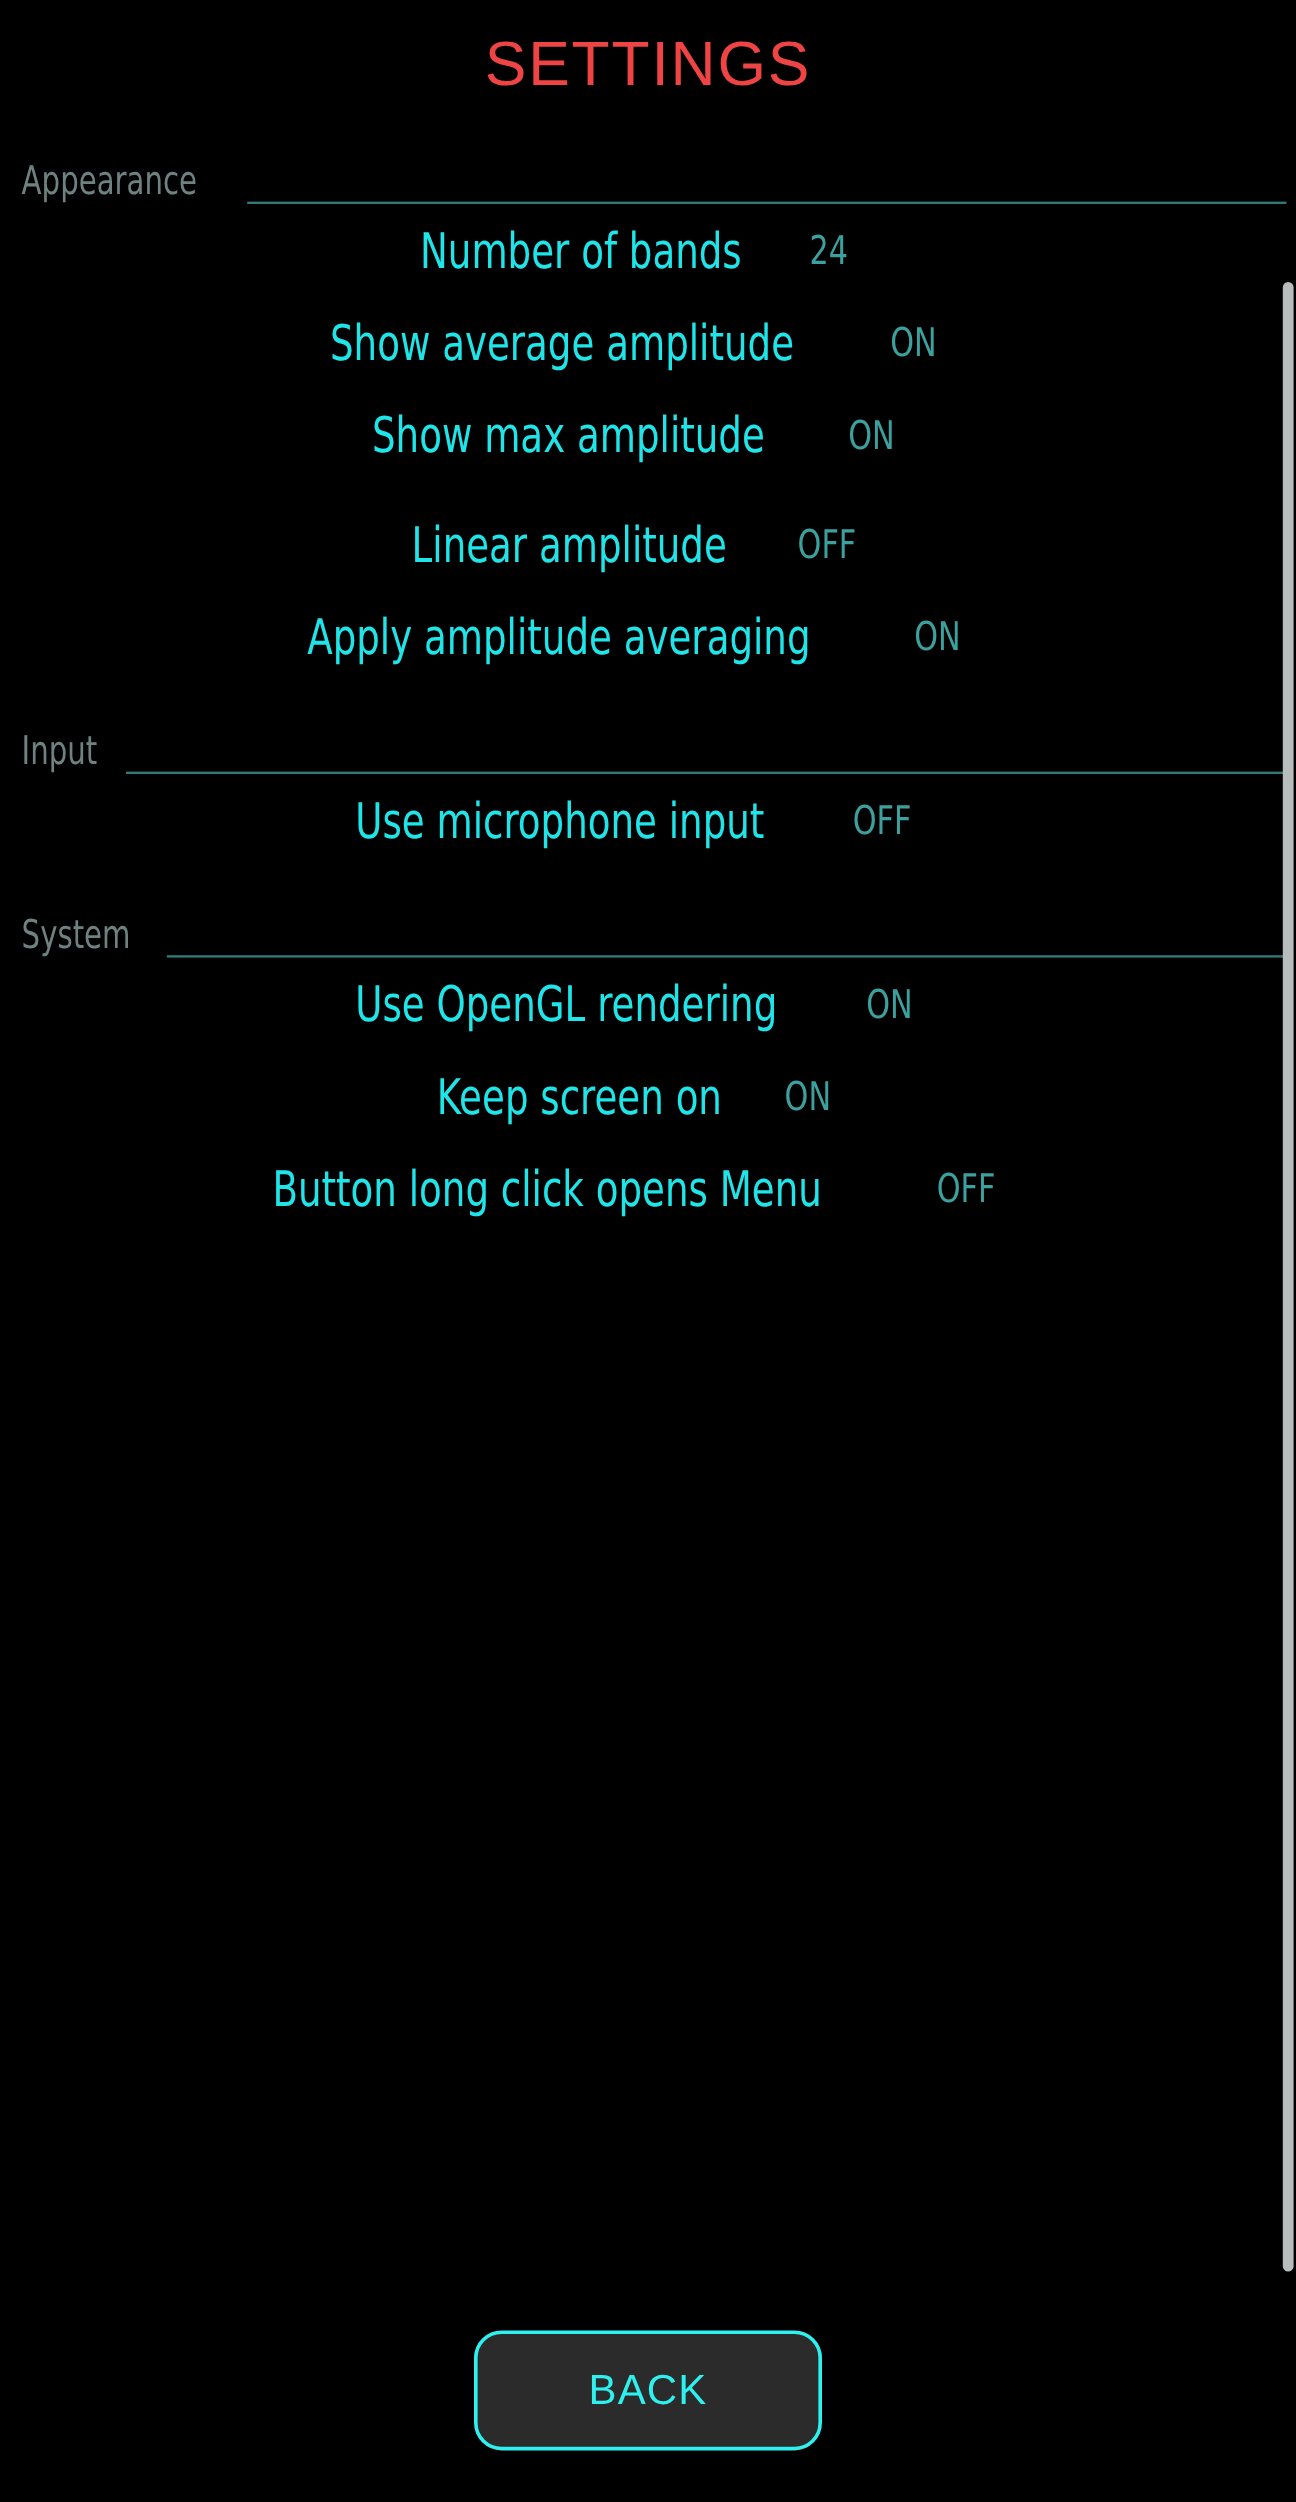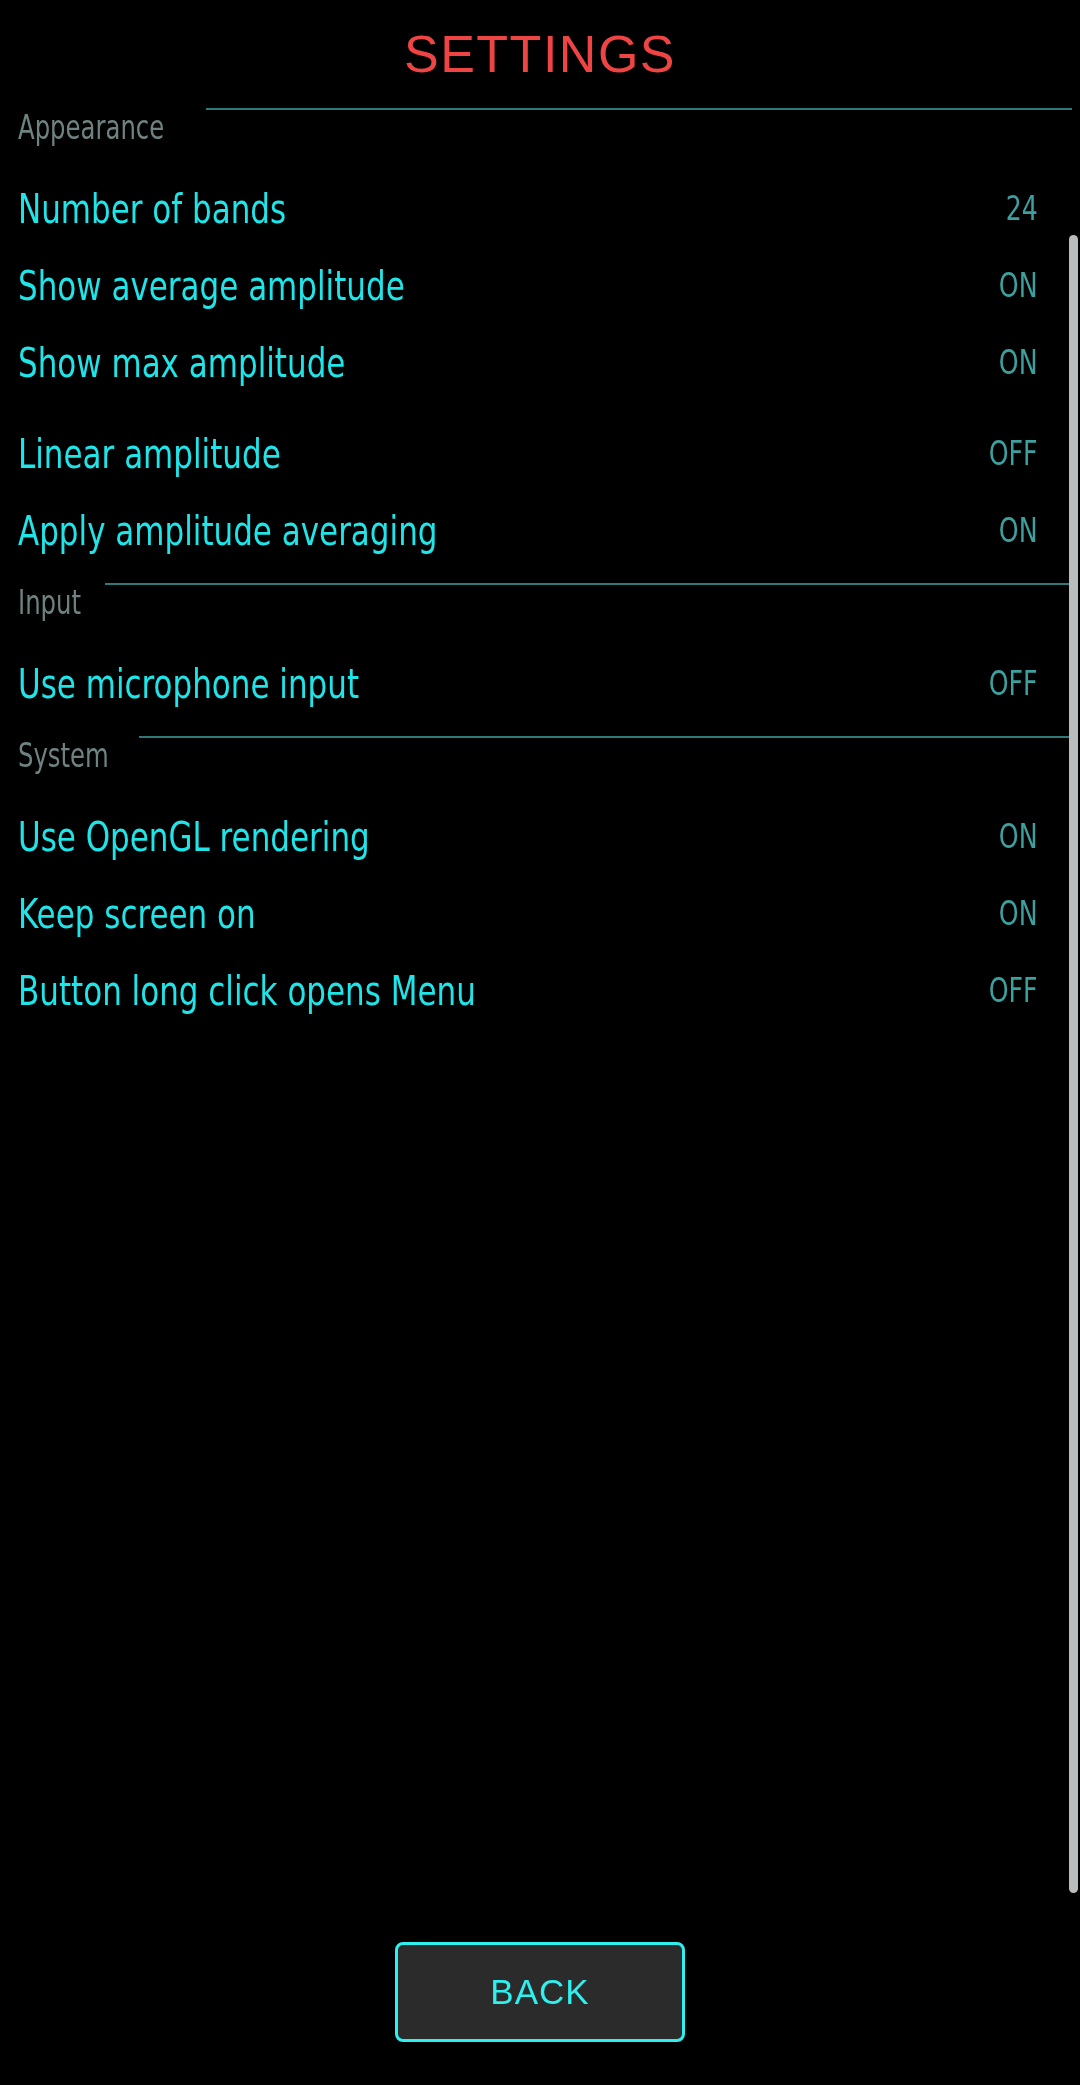--- a/index.html
+++ b/index.html
@@ -38,21 +38,21 @@
     top: 108px;
     left: 0;
     width: 1080px;
     height: 1800px;
   }
 
   
   .section-header {
     position: relative;
     display: flex;
-    align-items: flex-start;
+    align-items: flex-end;
     height: 62px;
     padding-left: 18px;
     padding-right: 8px;
     box-sizing: border-box;
   }
   .section-header .sec-label {
     color: #6e8381;
     font-family: "DejaVu Sans Condensed", "Liberation Sans Narrow", "Liberation Sans", sans-serif;
     font-size: 33px;
     font-stretch: condensed;
@@ -66,21 +66,21 @@
     height: 2px;
     background: #2f7a78;
     margin-left: 10px;
   }
 
   
   .setting-row {
     position: relative;
     display: flex;
     align-items: center;
-    justify-content: space-between;
+    justify-content: center;
     height: 77px;
     padding-left: 18px;
     padding-right: 42px;
     box-sizing: border-box;
   }
   .setting-row .row-label {
     color: #1fe4e8;
     font-family: "DejaVu Sans Condensed", "Liberation Sans Narrow", "Liberation Sans", sans-serif;
     font-size: 41px;
     font-stretch: condensed;
@@ -124,21 +124,21 @@
   
   #back-button {
     position: absolute;
     left: 50%;
     transform: translateX(-50%);
     top: 1942px;
     width: 290px;
     height: 100px;
     background: #2b2b2b;
     border: 3px solid #2ef0ee;
-    border-radius: 8px;
+    border-radius: 23px;
     color: #2ef0ee;
     font-family: "Liberation Sans", sans-serif;
     font-size: 35px;
     letter-spacing: 1px;
     display: flex;
     align-items: center;
     justify-content: center;
     box-sizing: border-box;
     cursor: pointer;
   }

